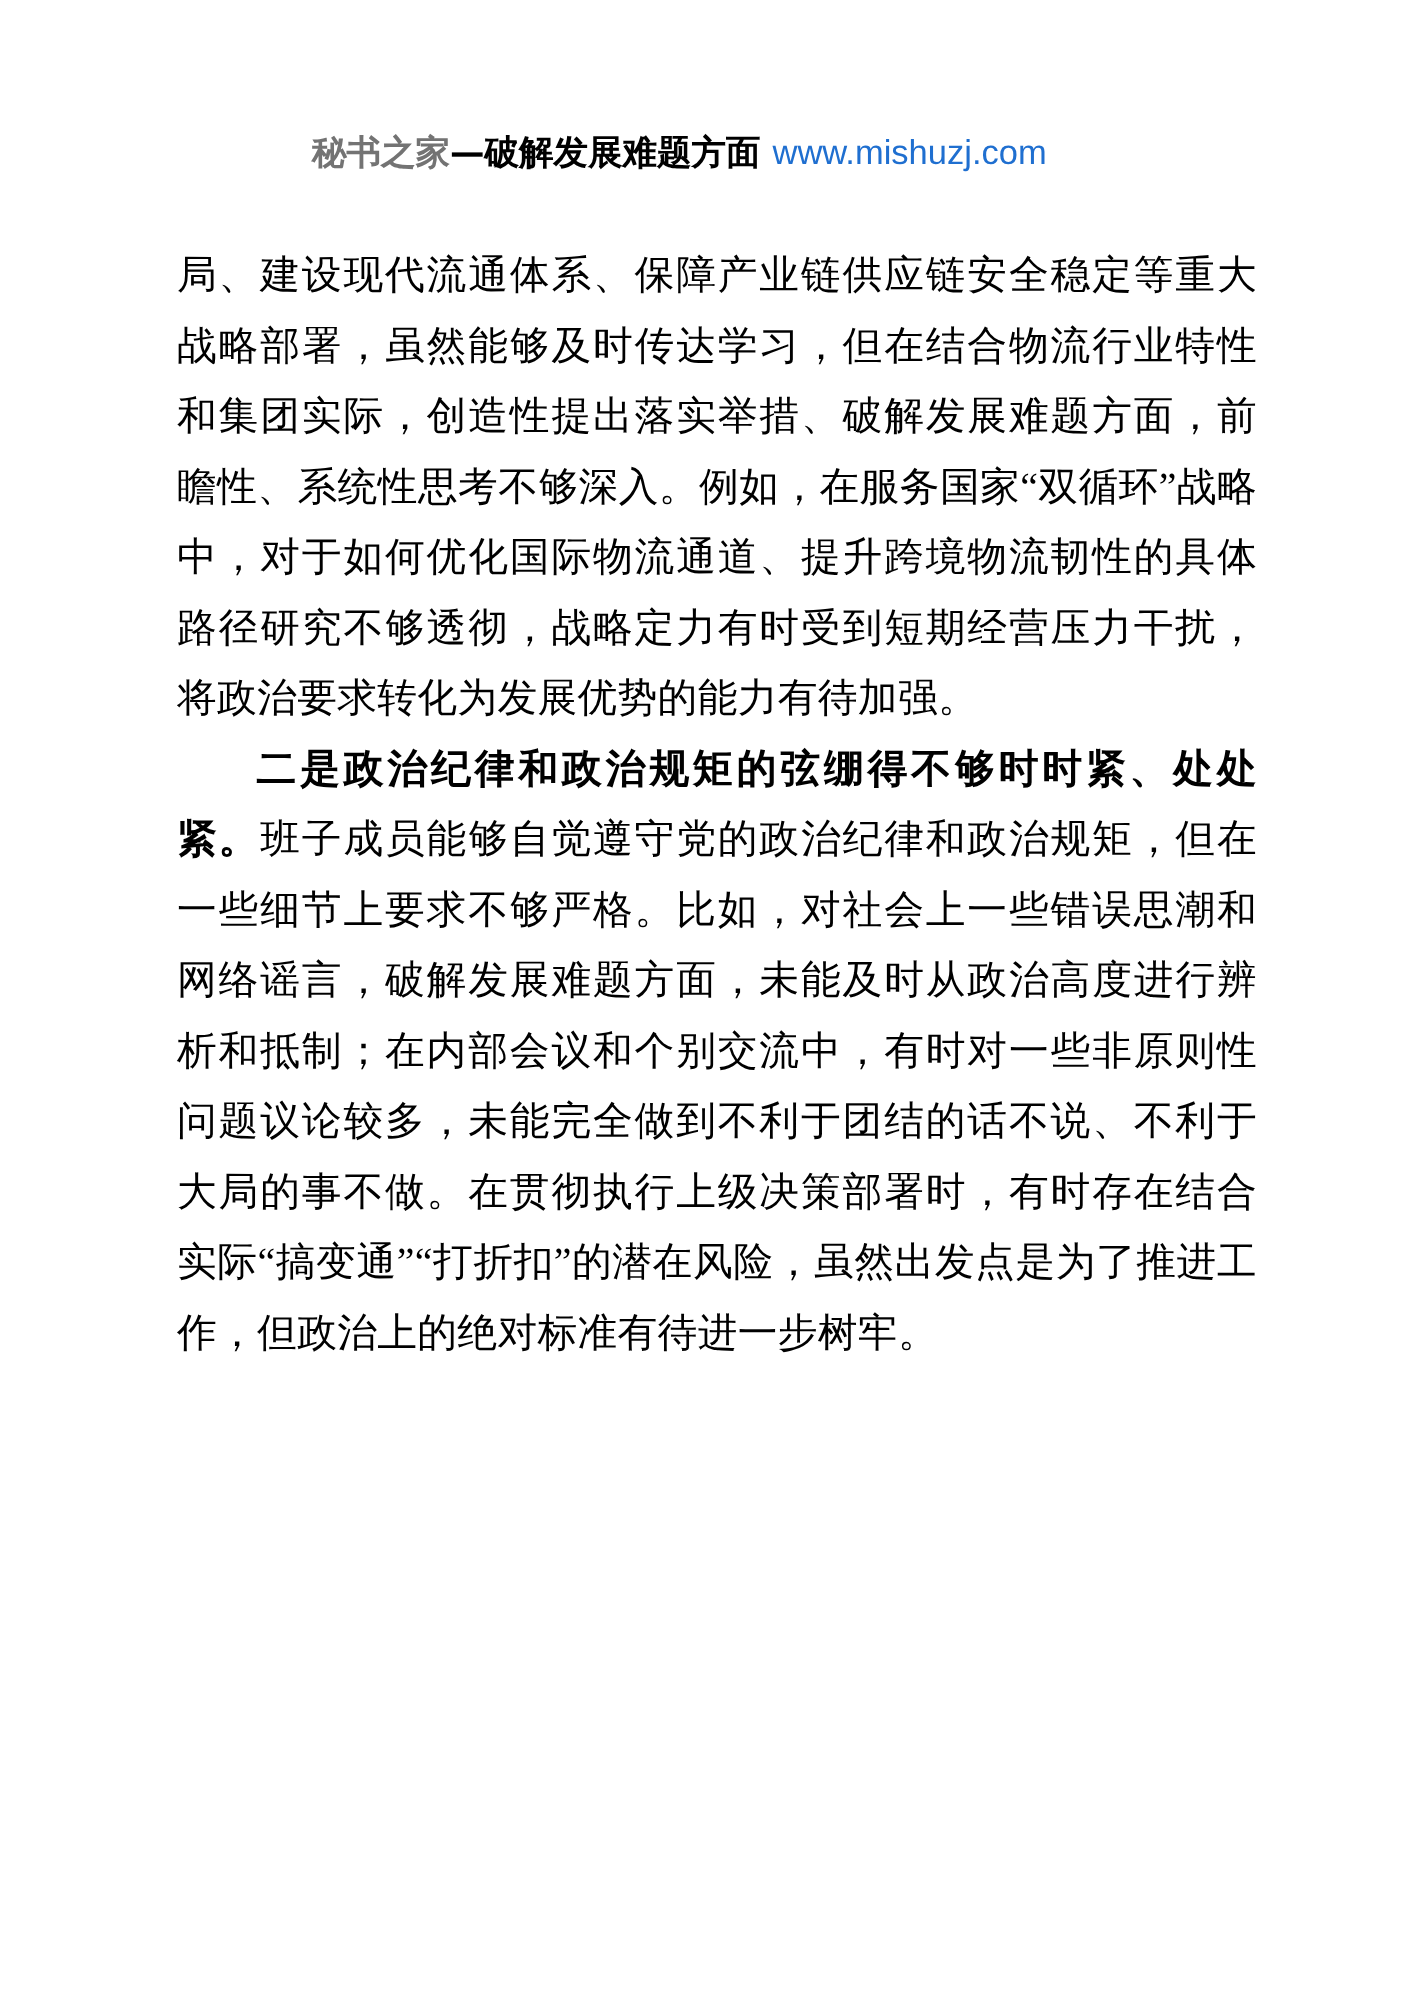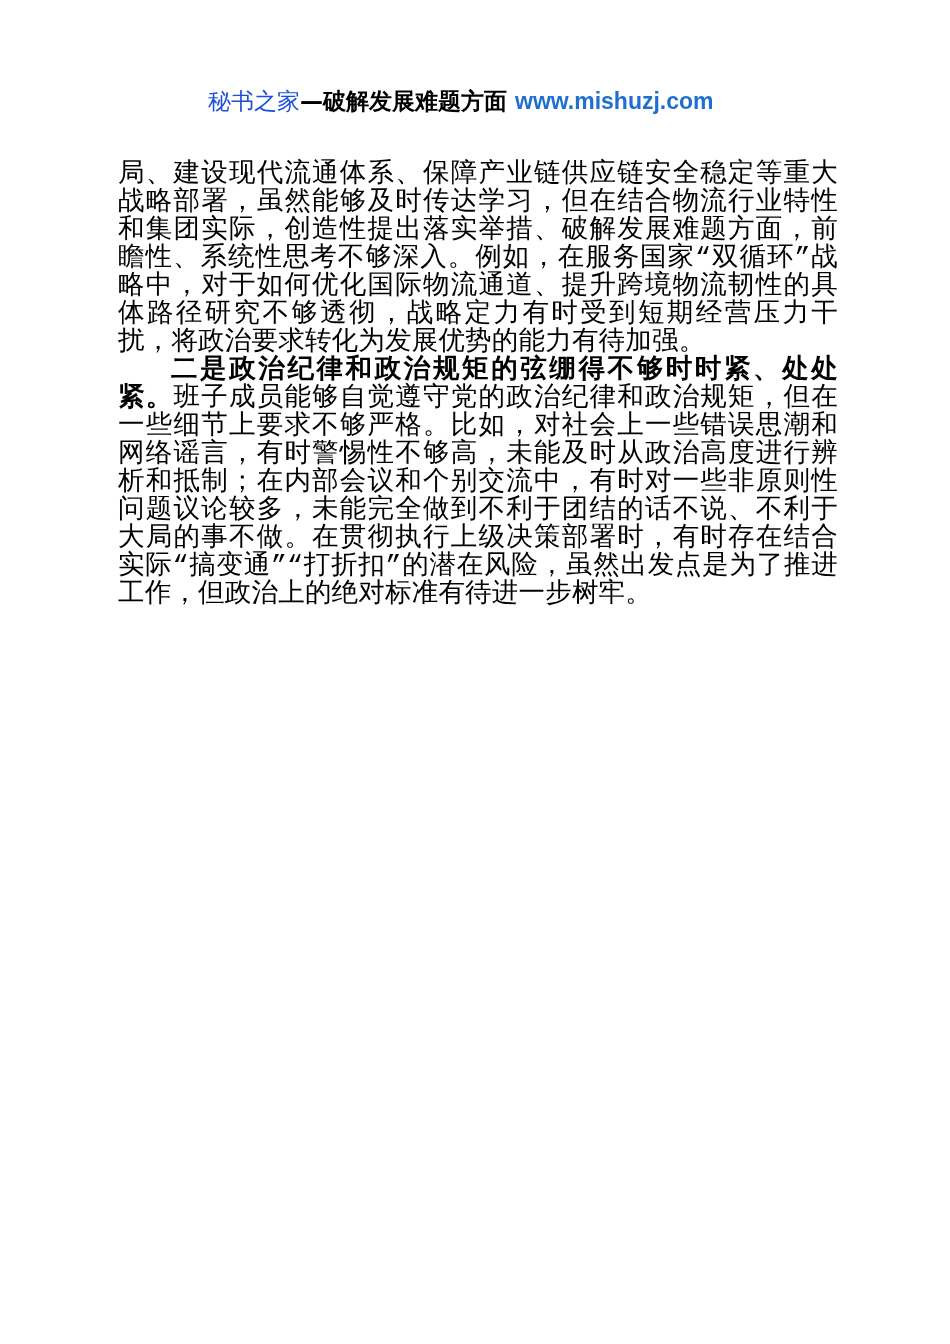--- a/index.html
+++ b/index.html
@@ -24,47 +24,47 @@
   }
   .header {
     position: absolute;
     top: 88px;
     left: 208px;
     font-size: 23px;
     line-height: 1.2;
     white-space: nowrap;
   }
   .header .brand {
-    color: #1d4ed8;
-    font-weight: normal;
+    color: #737373;
+    font-weight: bold;
     font-family: "DejaVu Sans", "Liberation Sans", sans-serif;
   }
   .header .tagline {
     color: #000000;
     font-weight: bold;
   }
   .header .url {
     color: #1f6fd0;
     font-family: "Liberation Sans", sans-serif;
-    font-weight: bold;
+    font-weight: normal;
   }
   .content {
     position: absolute;
     top: 160px;
     left: 118px;
     width: 720px;
   }
   p.body-text {
     margin: 0;
     font-size: 26.5px;
-    line-height: 28px;
+    line-height: 47px;
     text-align: justify;
     text-justify: inter-ideograph;
     letter-spacing: 0.2px;
-    font-family: Liberation Mono, monospace;
+    font-family: Liberation Serif, serif;
   }
   p.indent {
     text-indent: 2em;
   }
   .bold {
     font-weight: bold;
   }
 </style>
 </head>
 <body>
@@ -75,19 +75,19 @@
     <span class="brand">秘书之家</span><span class="tagline">—破解发展难题方面 </span><span class="url">www.mishuzj.com</span>
   </div>
 
   <div class="content">
 
     <p class="body-text">
       <span>局、建设现代流通体系、保障产业链供应链安全稳定等重大战略部署，虽然能够及时传达学习，但在结合物流行业特性和集团实际，创造性提出落实举措、破解发展难题方面，前瞻性、系统性思考不够深入。例如，在服务国家“双循环”战略中，对于如何优化国际物流通道、提升跨境物流韧性的具体路径研究不够透彻，战略定力有时受到短期经营压力干扰，将政治要求转化为发展优势的能力有待加强。</span>
     </p>
 
     <p class="body-text indent">
-      <span class="bold">二是政治纪律和政治规矩的弦绷得不够时时紧、处处紧。</span><span>班子成员能够自觉遵守党的政治纪律和政治规矩，但在一些细节上要求不够严格。比如，对社会上一些错误思潮和网络谣言，有时警惕性不够高，未能及时从政治高度进行辨析和抵制；在内部会议和个别交流中，有时对一些非原则性问题议论较多，未能完全做到不利于团结的话不说、不利于大局的事不做。在贯彻执行上级决策部署时，有时存在结合实际“搞变通”“打折扣”的潜在风险，虽然出发点是为了推进工作，但政治上的绝对标准有待进一步树牢。</span>
+      <span class="bold">二是政治纪律和政治规矩的弦绷得不够时时紧、处处紧。</span><span>班子成员能够自觉遵守党的政治纪律和政治规矩，但在一些细节上要求不够严格。比如，对社会上一些错误思潮和网络谣言，破解发展难题方面，未能及时从政治高度进行辨析和抵制；在内部会议和个别交流中，有时对一些非原则性问题议论较多，未能完全做到不利于团结的话不说、不利于大局的事不做。在贯彻执行上级决策部署时，有时存在结合实际“搞变通”“打折扣”的潜在风险，虽然出发点是为了推进工作，但政治上的绝对标准有待进一步树牢。</span>
     </p>
 
 
   </div>
 
 </div>
 
 </body></html>

